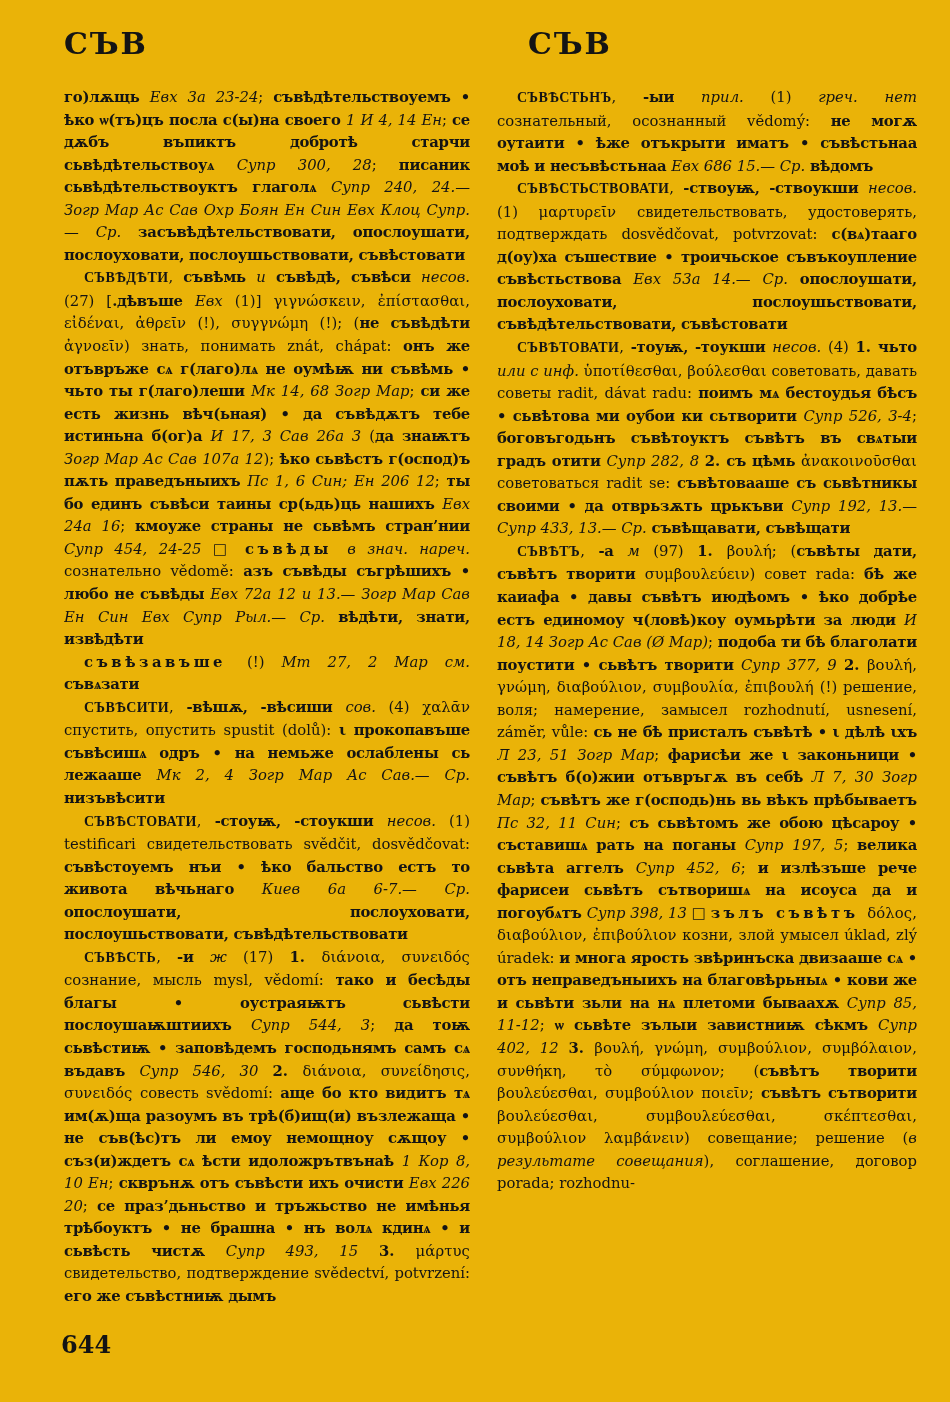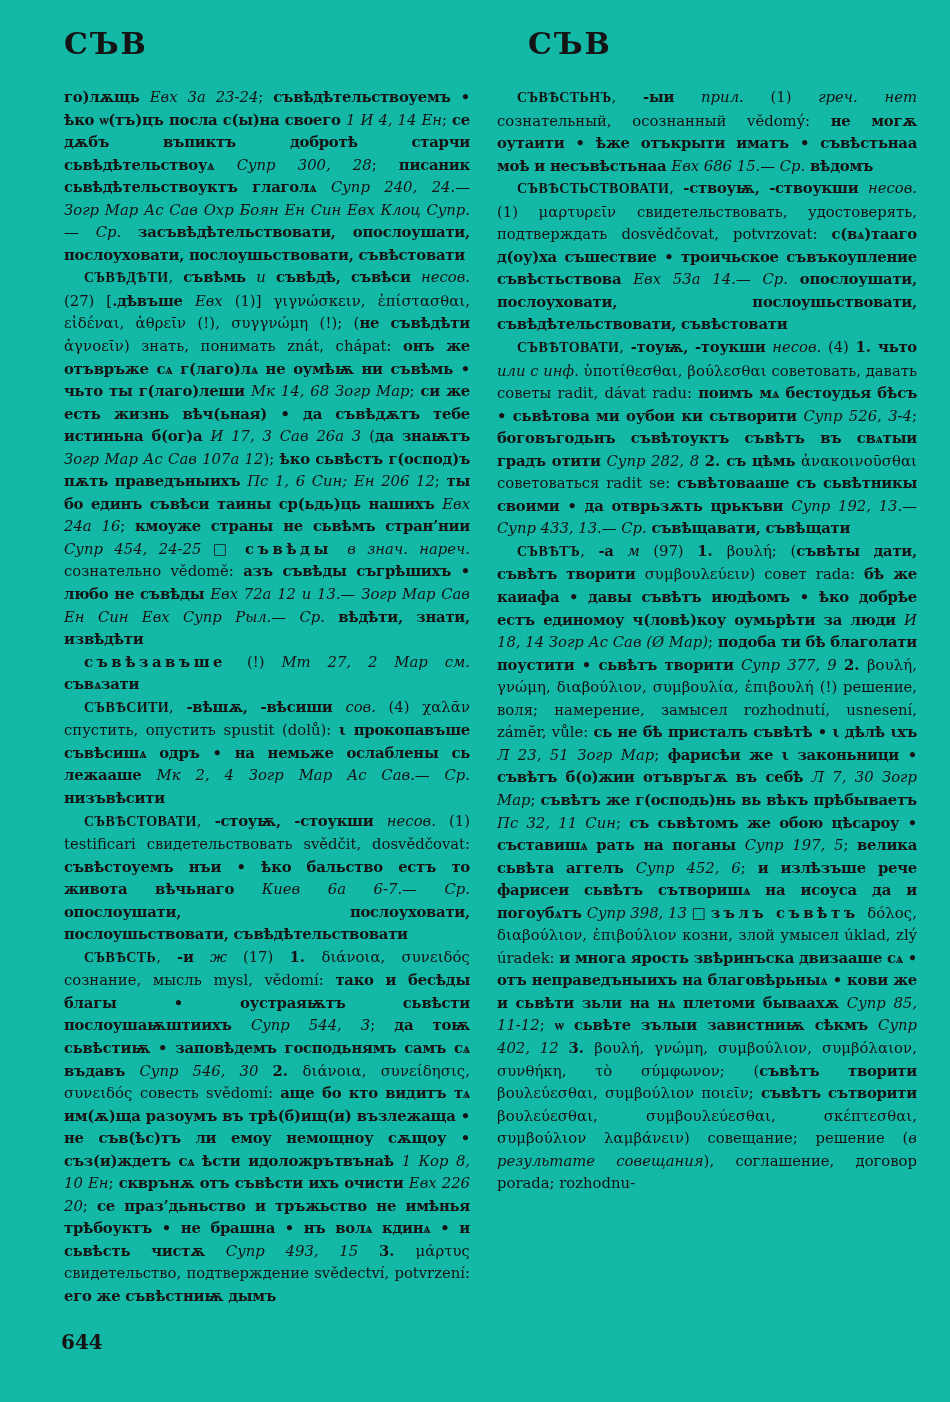--- a/index.html
+++ b/index.html
@@ -5,21 +5,21 @@
   html, body {
     margin: 0;
     padding: 0;
     background: #e8e6e0;
   }
   .page {
     position: relative;
     width: 950px;
     height: 1402px;
     margin: 0 auto;
-    background: #14b8a6;
+    background: #eab308;
     color: #141414;
     font-family: "DejaVu Serif", "Liberation Serif", serif;
     overflow: hidden;
   }
   .running-head {
     position: absolute;
     top: 26px;
     font-size: 30px;
     font-weight: bold;
     letter-spacing: 2px;
@@ -60,21 +60,21 @@
   .s-b { font-weight: bold; }  
   .s-s {                       
     font-weight: bold;
     letter-spacing: 3.5px;
     margin-top: 32px;
   }
   .page-number {
     position: absolute;
     left: 61px;
     top: 1330px;
-    font-size: 20px;
+    font-size: 24px;
     font-weight: bold;
     font-family: "DejaVu Serif", serif;
   }
 </style>
 </head>
 <body>
 
 <div class="page">
   <div class="running-head left">СЪВ</div>
   <div class="running-head right">СЪВ</div>

